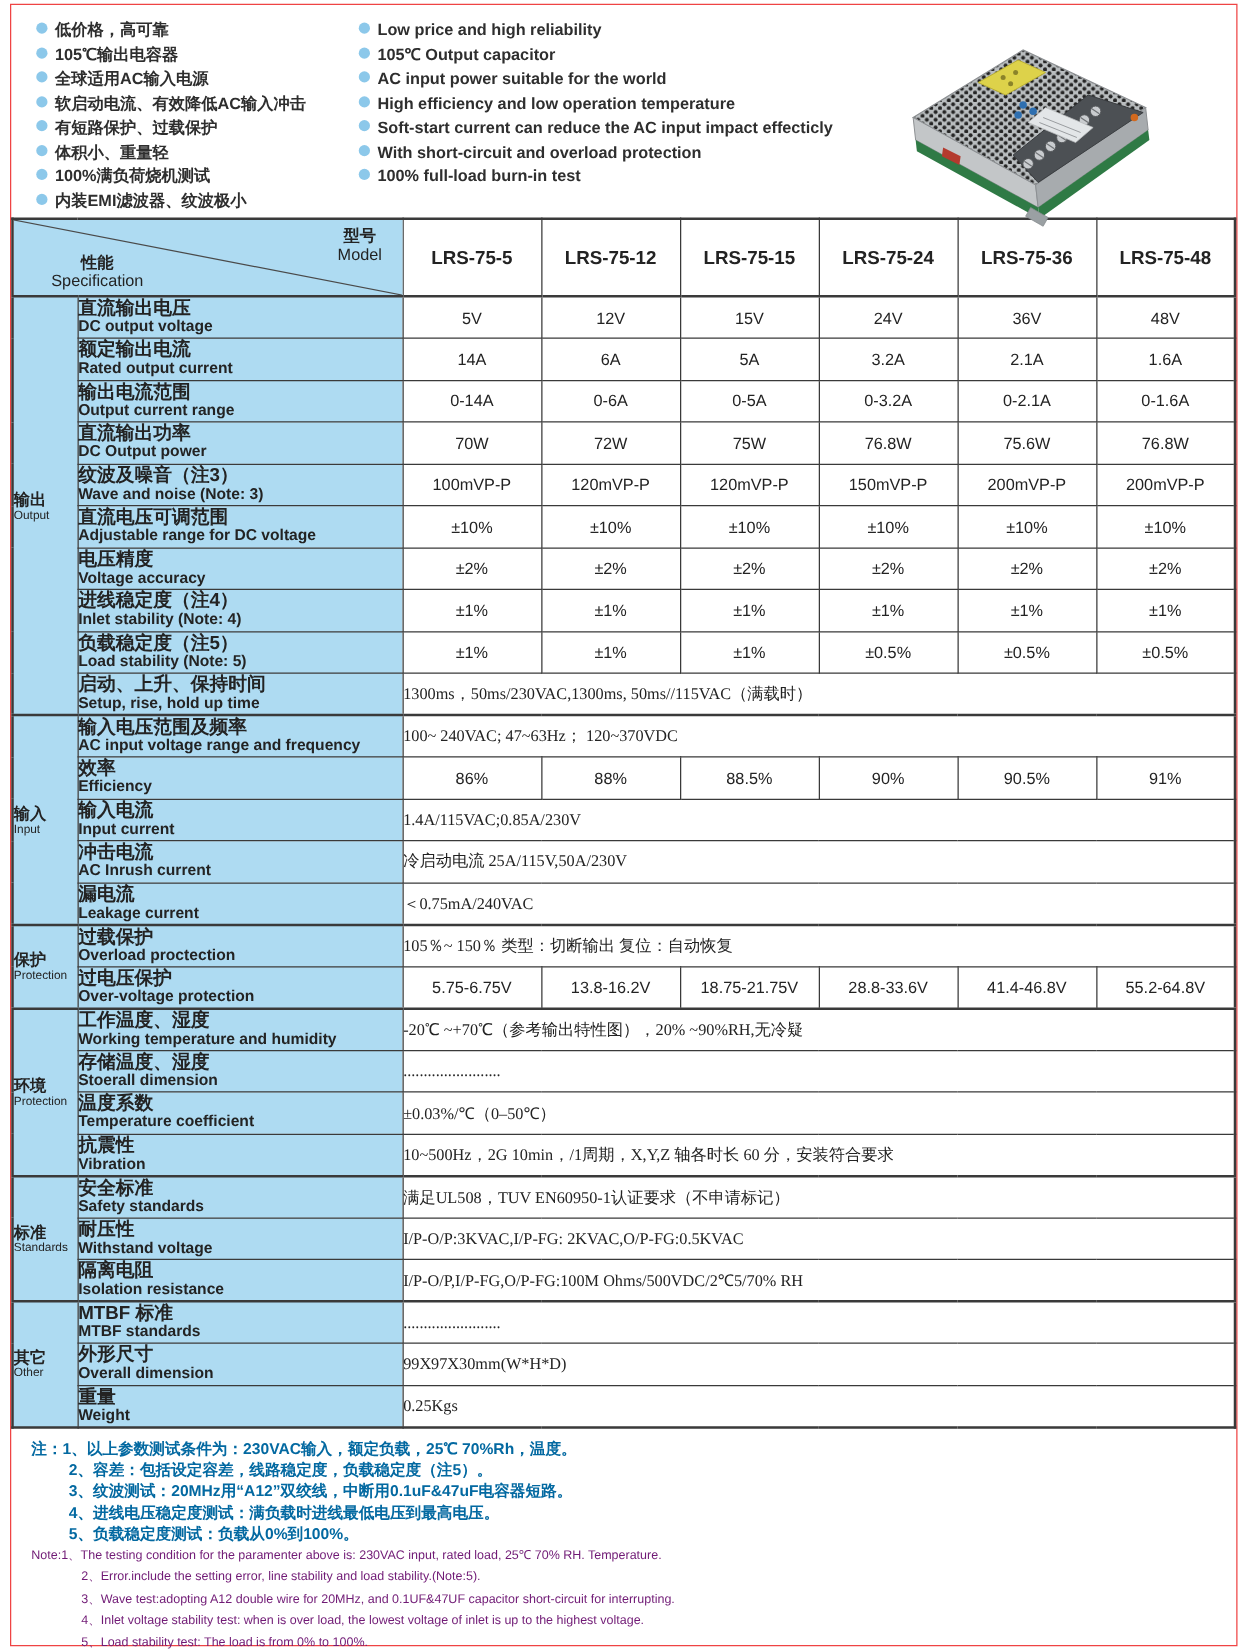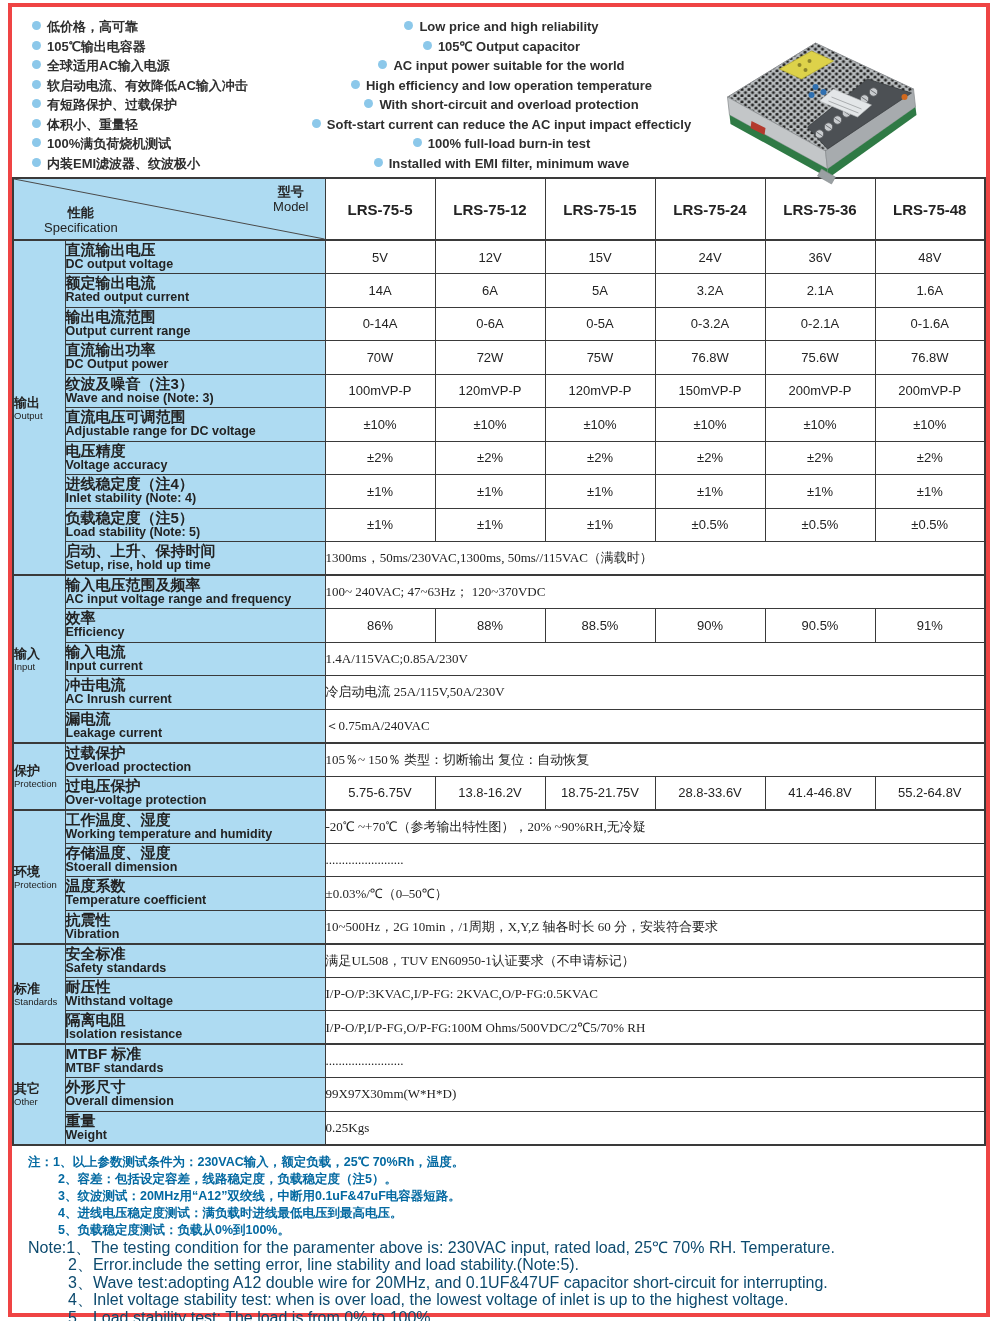--- a/index.html
+++ b/index.html
@@ -1,25 +1,25 @@
 <!DOCTYPE html>
 <html><head>
 <meta charset="utf-8">
 <style>
   html,body{margin:0;padding:0;background:#ffffff;}
   body{width:1000px;height:1321px;font-family:"Liberation Sans",sans-serif;color:#232323;position:relative;}
-  .page{position:absolute;left:8px;top:3px;width:982px;height:1314px;border:4px solid #ef4444;box-sizing:border-box;background:#fff;}
+  .page{position:absolute;left:8px;top:3px;width:982px;height:1314px;border:1px solid #ef4444;box-sizing:border-box;background:#fff;}
 
   
   .features{display:flex;align-items:flex-start;height:170px;box-sizing:border-box;padding:10px 0 0 20px;}
   ul.feat{list-style:none;margin:0;padding:0;}
   ul.feat li{font-size:13px;line-height:19.5px;white-space:nowrap;color:#2e2e2e;}
   ul.feat li .dot{display:inline-block;width:9px;height:9px;border-radius:50%;background:#8cc8ea;margin-right:6px;vertical-align:1px;}
   .feat.cn{width:258px;font-weight:700;}
-  .feat.en{flex:1;font-weight:700;text-align:center;}
+  .feat.en{flex:1;font-weight:700;}
   .product{width:215px;margin-right:58px;margin-top:18px;}
 
   
   table.spec{width:100%;border-collapse:collapse;table-layout:fixed;border:2px solid #3a3a3a;}
   table.spec th,table.spec td{border:1px solid #3a3a3a;box-sizing:border-box;padding:0;vertical-align:middle;}
   thead tr{height:62px;}
   tbody tr{height:33.5px;}
   tr.g-start td{border-top:2px solid #3a3a3a;}
 
   th.corner{position:relative;background:#aedbf2;}
@@ -35,21 +35,21 @@
   td.group-cell .en{font-size:9.5px;font-weight:400;line-height:11px;}
   td.attr-cell{background:#aedbf2;padding:2px 3px 2px 10px;}
   td.attr-cell .cn{font-size:15px;font-weight:700;line-height:14px;white-space:nowrap;}
   td.attr-cell .en{font-size:12.5px;font-weight:700;line-height:14px;white-space:nowrap;}
   td.value-cell{background:#fff;text-align:center;font-size:13px;}
   td.span-cell{background:#fff;text-align:left;font-size:13px;padding-left:16px;white-space:nowrap;font-family:Liberation Serif, serif;}
 
   
   .notes{padding:8px 10px 4px 16px;}
   .notes-cn div{font-size:12.5px;font-weight:700;line-height:17px;color:#0369a1;white-space:nowrap;}
-  .notes-en div{font-size:16px;font-weight:400;line-height:17.5px;color:#0c4a6e;white-space:nowrap;}
+  .notes-en div{font-size:10px;font-weight:400;line-height:17.5px;color:#701a75;white-space:nowrap;}
   .notes-cn div.ind{padding-left:30px;}
   .notes-en div.ind{padding-left:40px;}
 </style>
 </head>
 <body>
 
 <div class="page">
 
   <section class="features">
     <ul class="feat cn">
@@ -60,24 +60,23 @@
         <li><span class="dot"></span><span>有短路保护、过载保护</span></li>
         <li><span class="dot"></span><span>体积小、重量轻</span></li>
         <li><span class="dot"></span><span>100%满负荷烧机测试</span></li>
         <li><span class="dot"></span><span>内装EMI滤波器、纹波极小</span></li>
       </ul>
     <ul class="feat en">
         <li><span class="dot"></span><span>Low price and high reliability</span></li>
         <li><span class="dot"></span><span>105℃ Output capacitor</span></li>
         <li><span class="dot"></span><span>AC input power suitable for the world</span></li>
         <li><span class="dot"></span><span>High efficiency and low operation temperature</span></li>
+        <li><span class="dot"></span><span>Soft-start current can reduce the AC input impact effecticly</span></li>
         <li><span class="dot"></span><span>With short-circuit and overload protection</span></li>
-        <li><span class="dot"></span><span>Soft-start current can reduce the AC input impact effecticly</span></li>
         <li><span class="dot"></span><span>100% full-load burn-in test</span></li>
-        <li><span class="dot"></span><span>Installed with EMI filter, minimum wave</span></li>
       </ul>
     <div class="product">
       <svg width="215" height="150" viewBox="0 0 210 150" aria-hidden="true">
         <defs>
           <pattern id="hex" width="7" height="6.2" patternUnits="userSpaceOnUse">
             <rect width="7" height="6.2" fill="#b9bdbf"></rect>
             <circle cx="2" cy="1.8" r="1.6" fill="#252525"></circle>
             <circle cx="5.5" cy="4.9" r="1.6" fill="#252525"></circle>
           </pattern>
         </defs>

